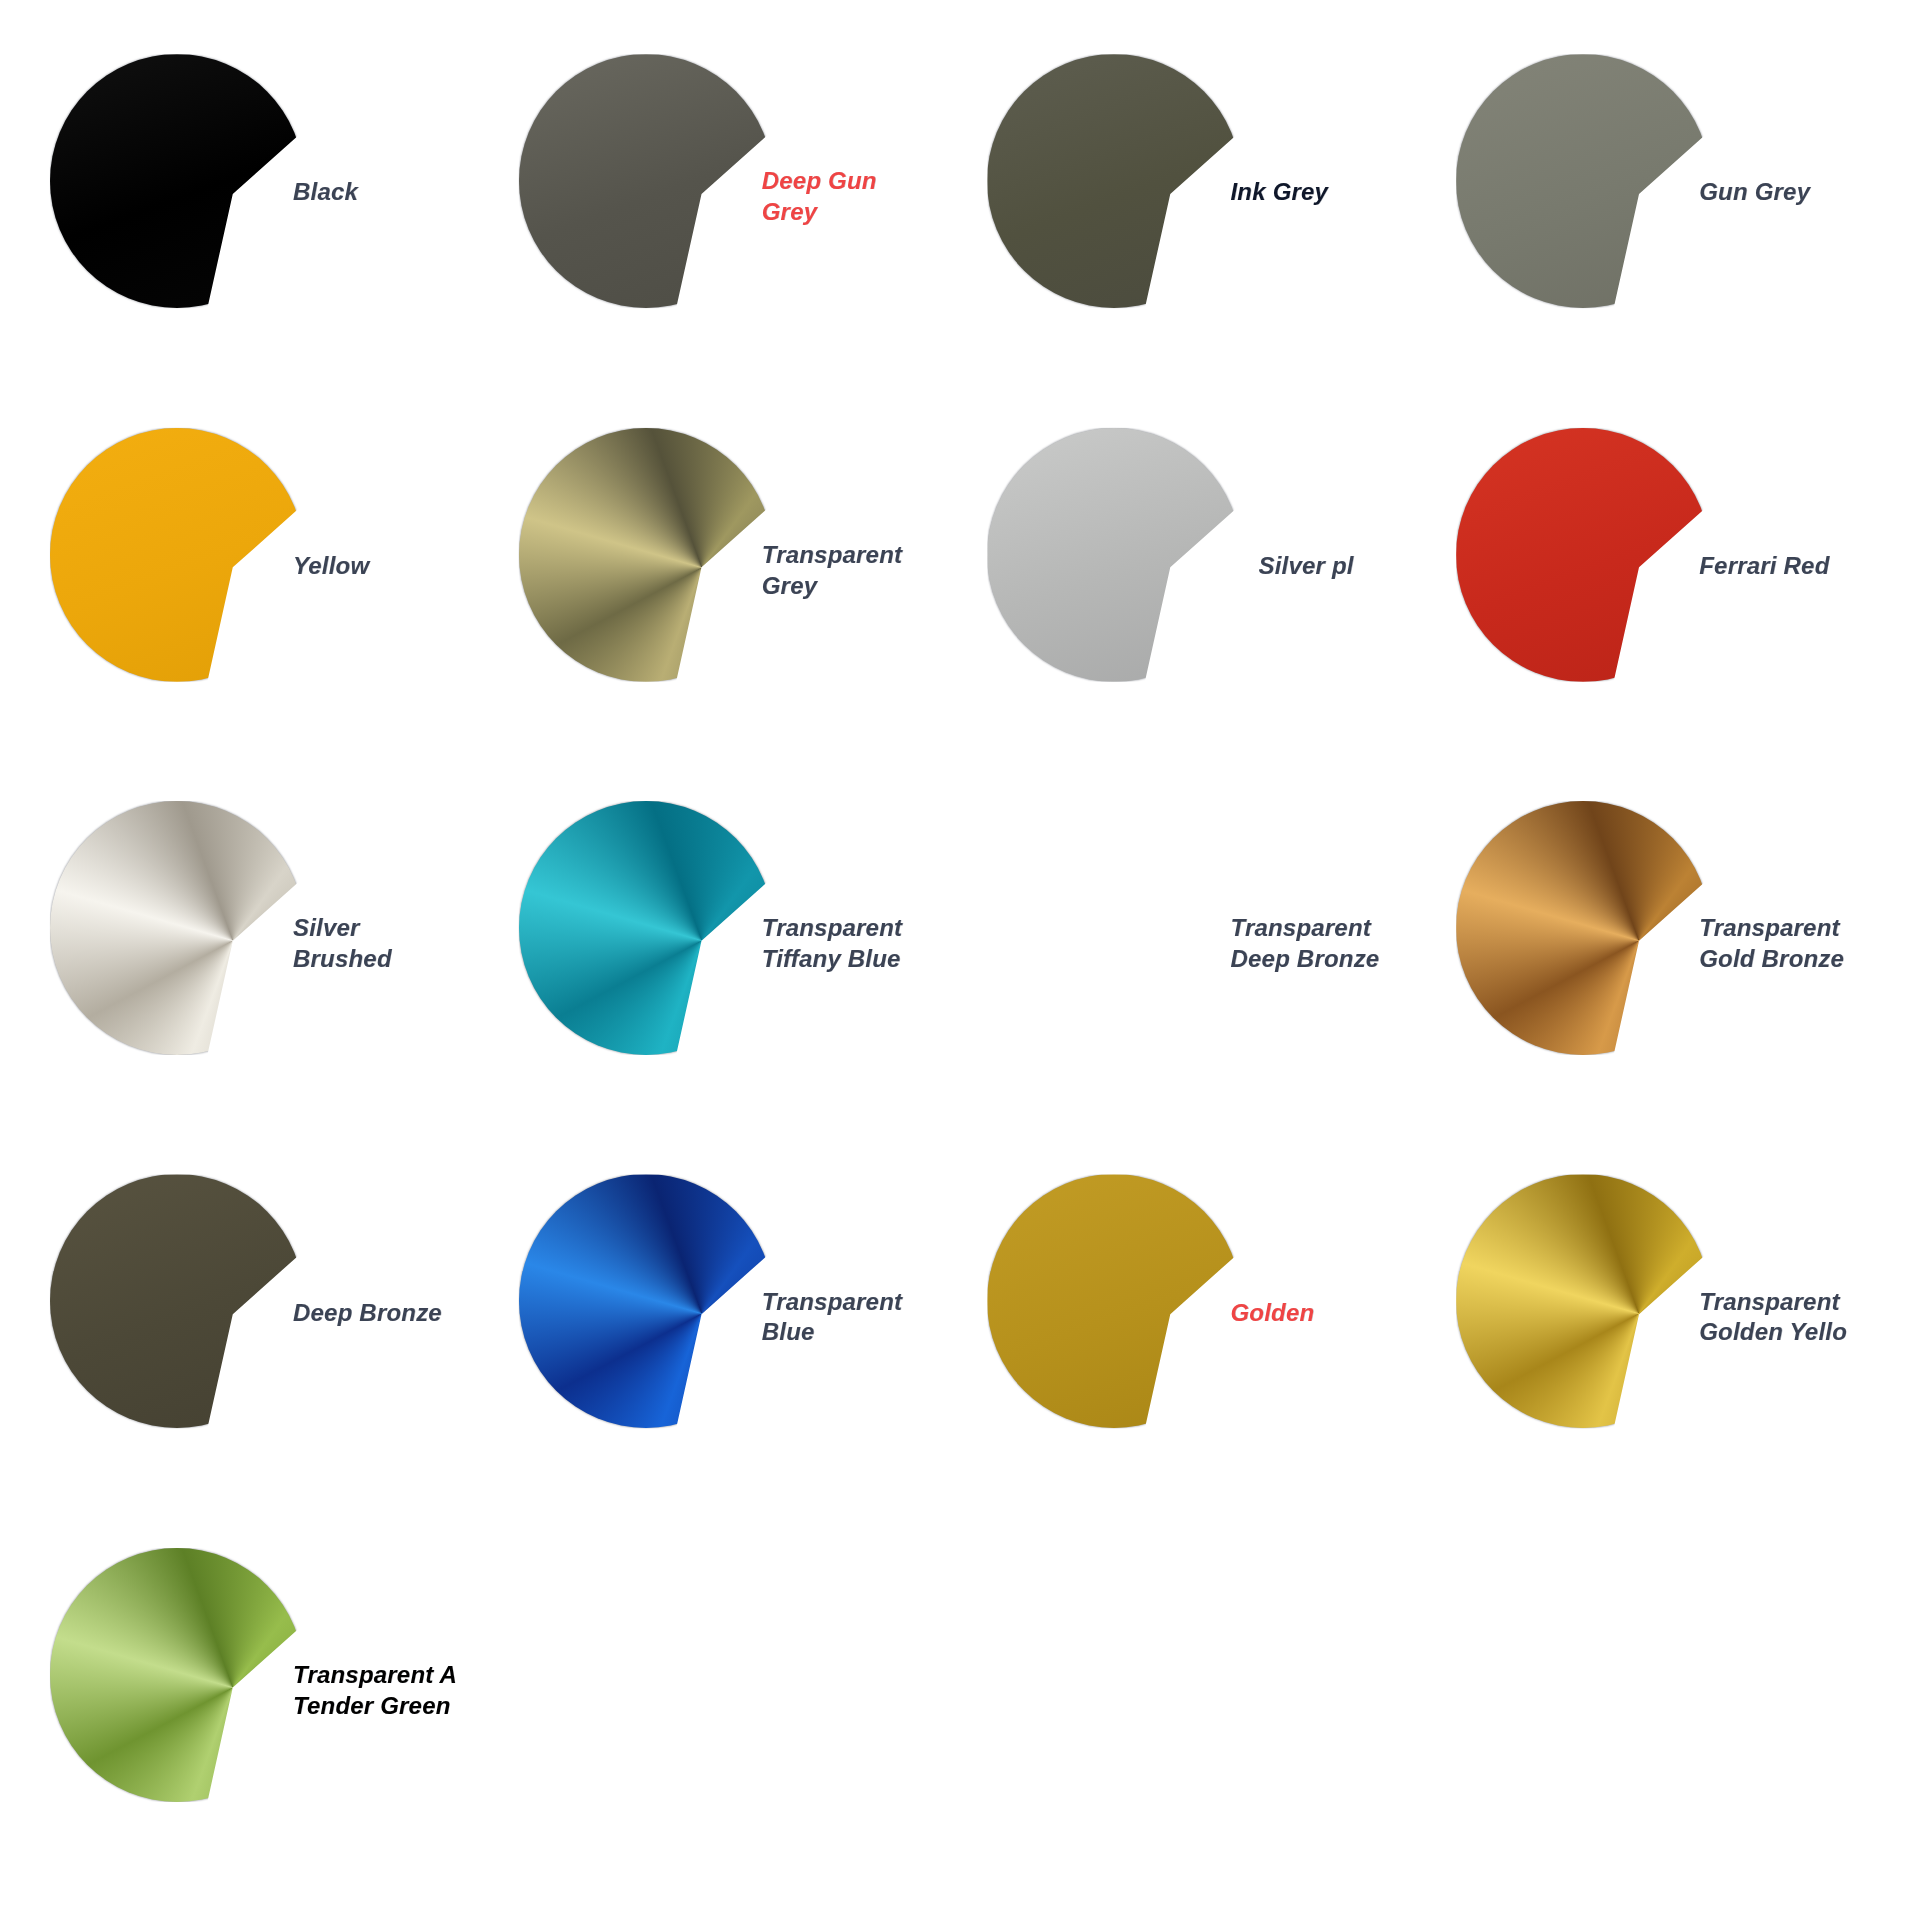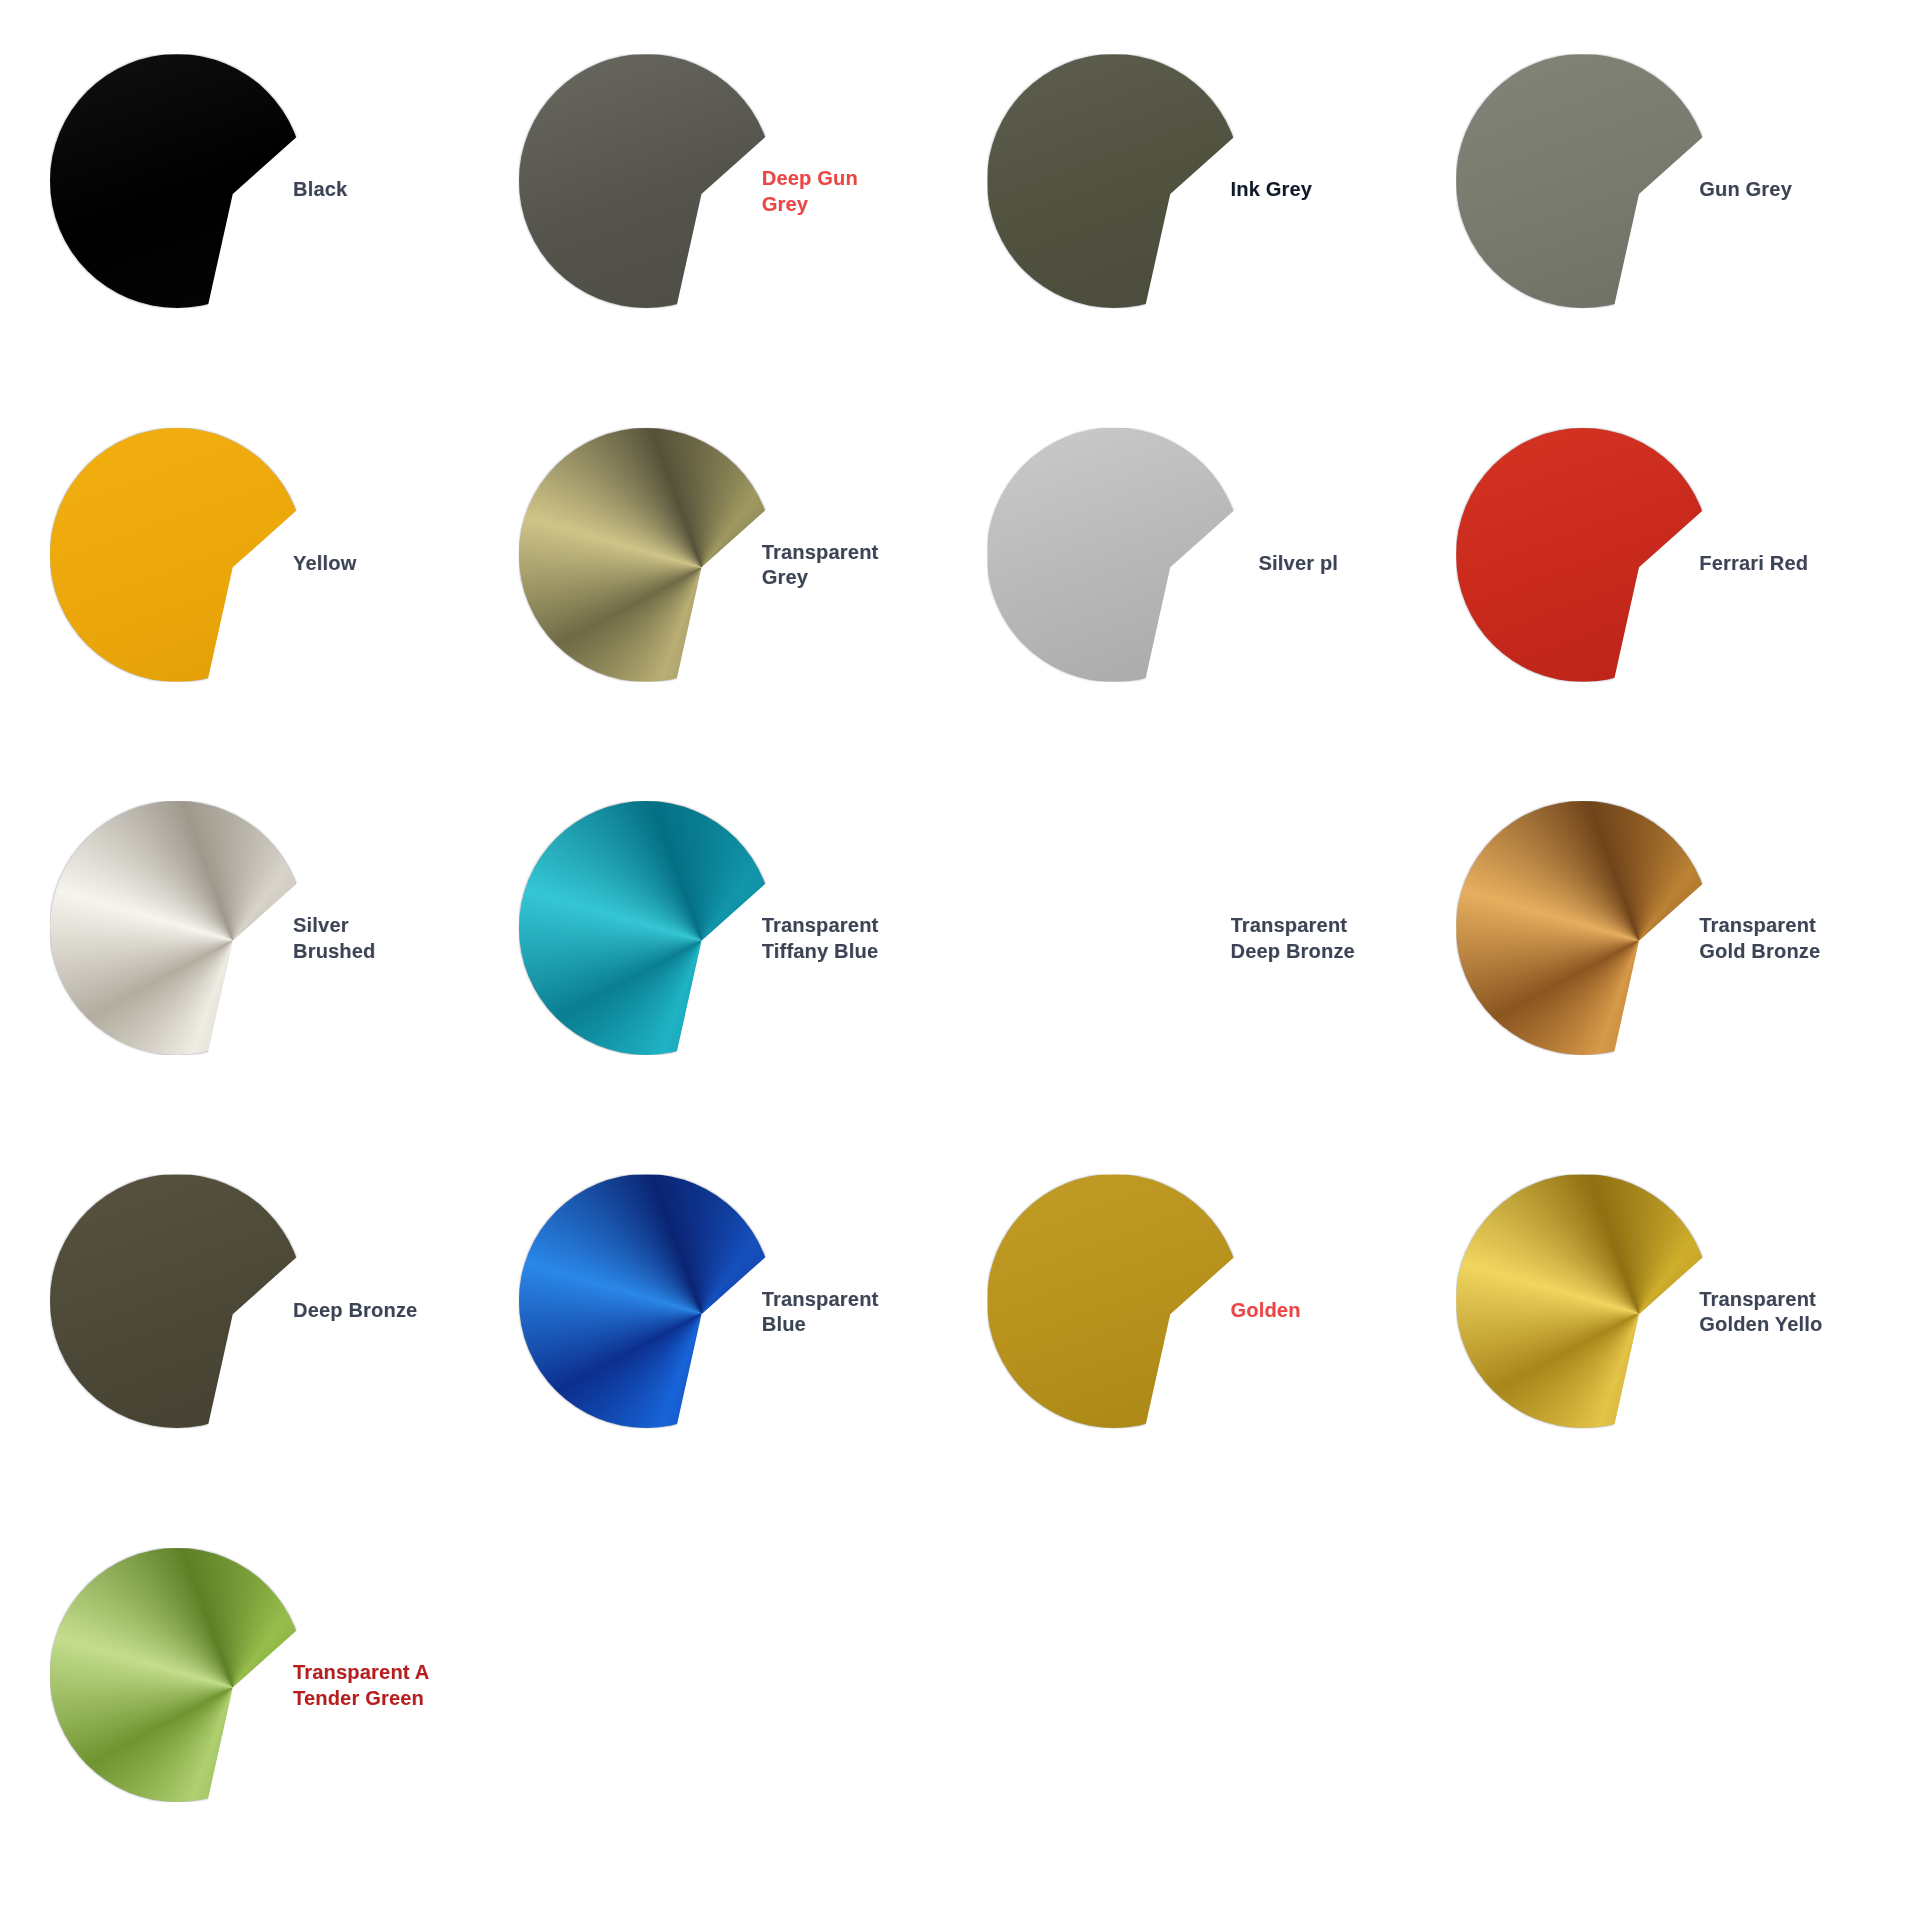--- a/index.html
+++ b/index.html
@@ -53,30 +53,31 @@
         100% 30%, 100% 0%, 0% 0%, 0% 100%, 62% 100%
     );
     filter:drop-shadow(0 0 0.8px rgba(30,35,50,0.55));
   }
   
   .label{
     position:absolute;
     left:247px;
     top:127px;
     width:200px;
-    font-size:20px;
+    font-size:24px;
     font-weight:bold;
     line-height:1.28;
     color:#3b4354;
     letter-spacing:0.2px;
     text-shadow:
        0 0 0.4px rgba(255,255,255,0.9),
        0.4px 0.4px 0 rgba(120,128,140,0.55);
     white-space:pre-line;
     overflow:hidden;
+    font-style:italic;
   }
   .label.two-line{top:116px;}
   .label.clipped{
     width:169px;
     text-overflow:clip;
     white-space:pre-line;
   }
   .cell-inner{position:relative;width:100%;height:100%;}
 </style>
 </head>
@@ -238,20 +239,20 @@
       <div class="label two-line clipped" style="color: rgb(59, 67, 84);">Transparent
 Golden Yello</div>
     </div>
       </div>
 
     <div class="cell">
         <div class="cell-inner">
       <div class="swatch-wrap">
             <div class="swatch" style="background: conic-gradient(from 200deg at 72% 55%, rgb(176, 208, 112) 0deg, rgb(111, 148, 48) 42deg, rgb(195, 221, 140) 86deg, rgb(93, 128, 38) 140deg, rgb(151, 189, 76) 196deg, rgb(126, 164, 55) 250deg, rgb(111, 148, 48) 300deg, rgb(176, 208, 112) 360deg);"></div>
           </div>
-      <div class="label two-line" style="color: #b91c1c;">Transparent A
+      <div class="label two-line" style="color: #000000;">Transparent A
 Tender Green</div>
     </div>
       </div>
 
   </div>
 </div>
 
 
 </body></html>

